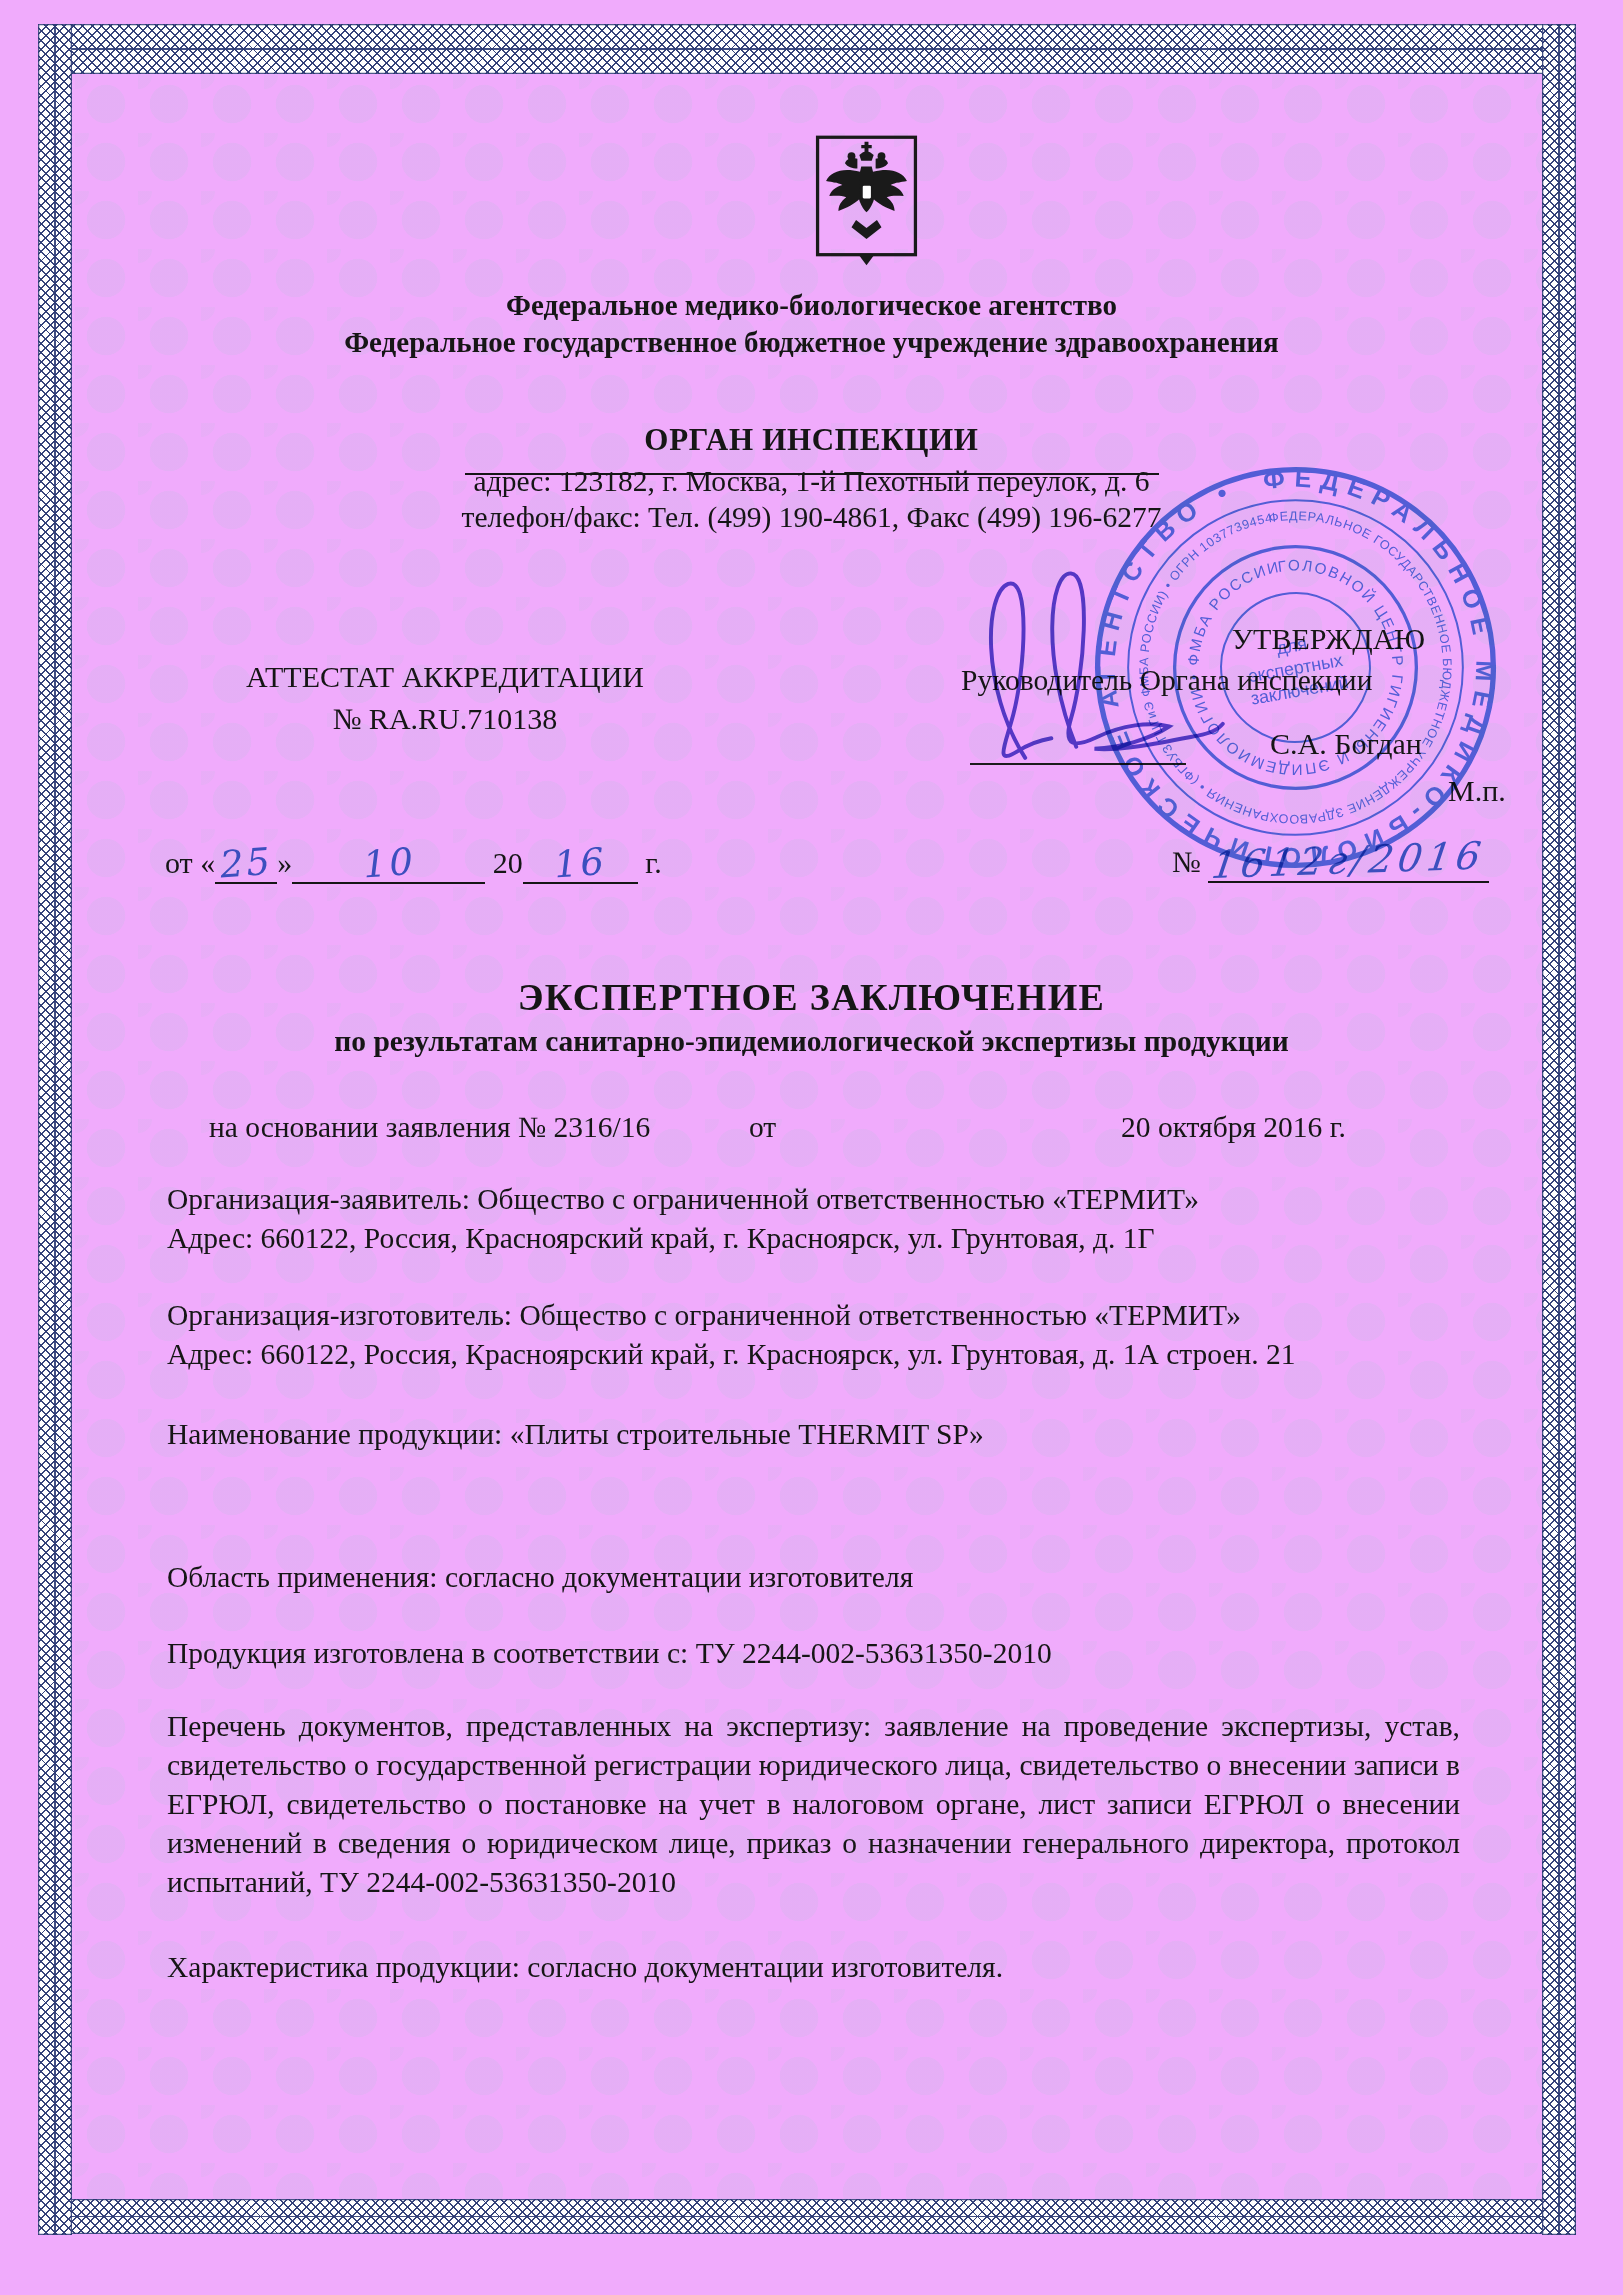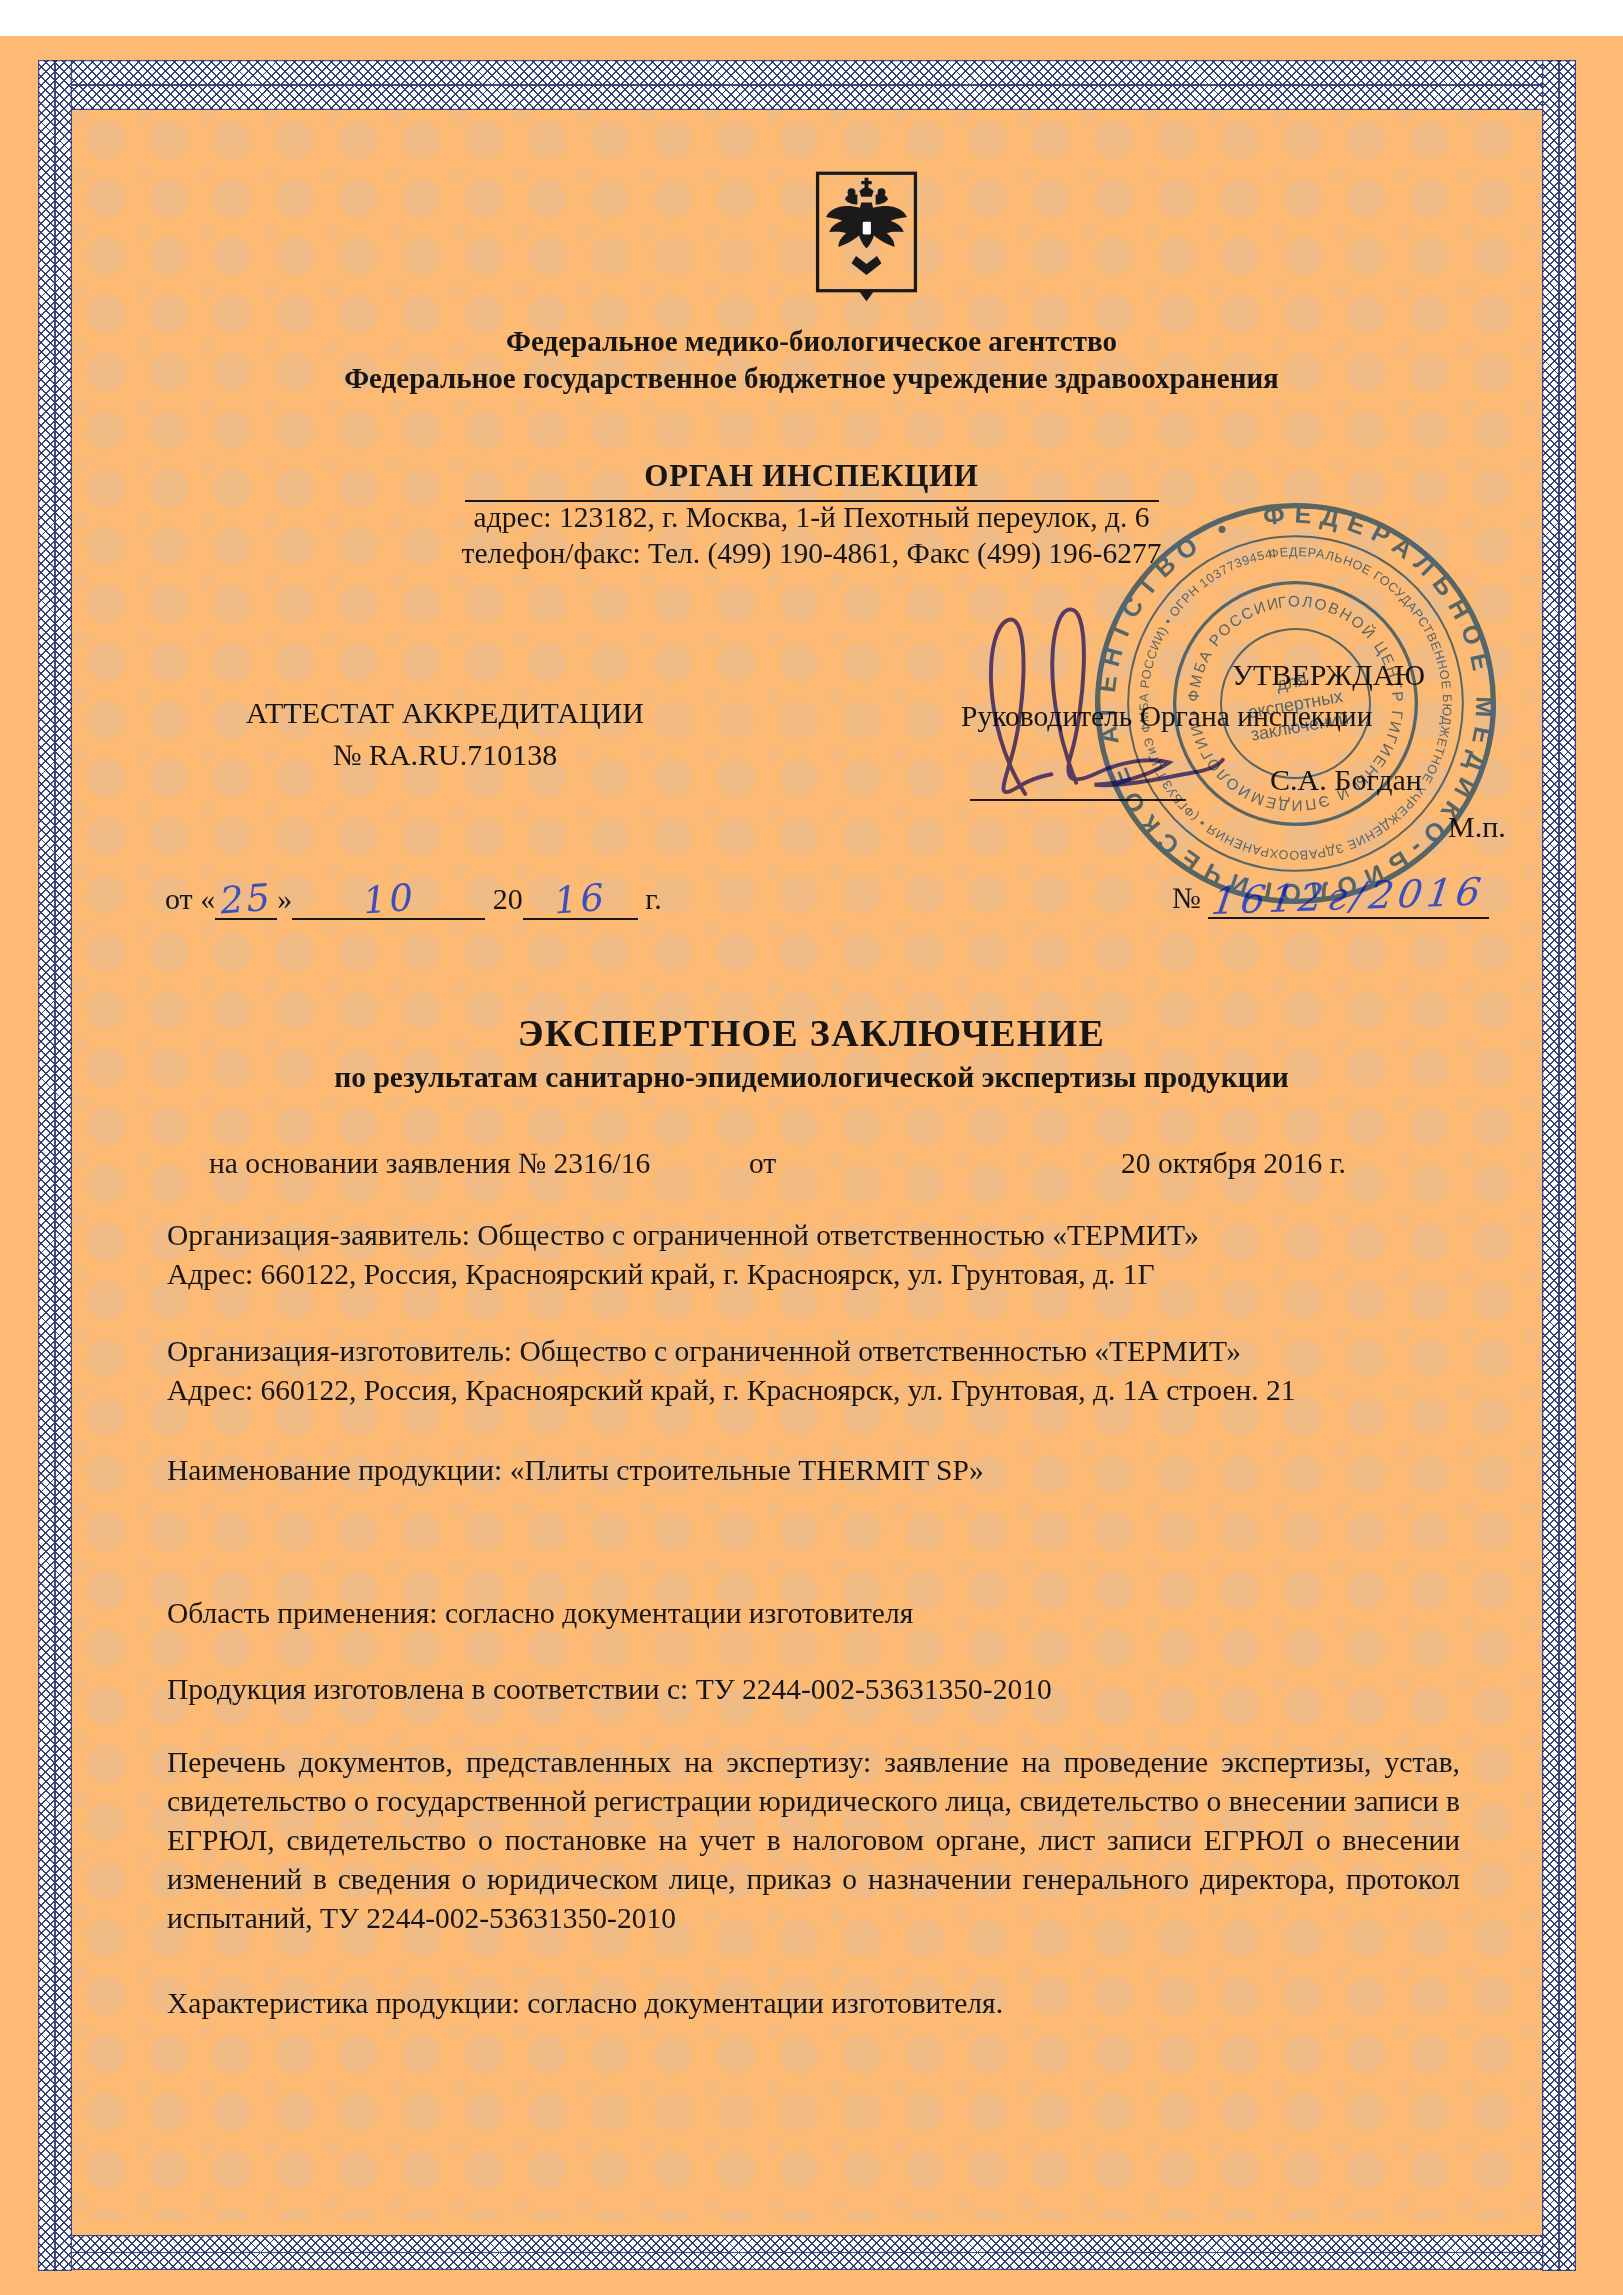--- a/index.html
+++ b/index.html
@@ -1,18 +1,18 @@
 <!DOCTYPE html>
 <html style="font-size:10.5px"><head>
 <meta charset="utf-8">
 <style>
   html,body{margin:0;padding:0;background:#ffffff;}
   body{width:1623px;height:2295px;position:relative;overflow:hidden;
        font-family:"Liberation Serif", serif;color:#161616;}
-  .page{position:absolute;inset:0;background:#fdba74;margin-top:36px;}
+  .page{position:absolute;inset:0;background:#f0abfc;}
   
   .watermark{position:absolute;inset:75px;pointer-events:none;
     background-image:
       radial-gradient(circle 19.6px at 31px 29px, rgba(176,190,218,0.16) 0 19px, transparent 19.6px),
       radial-gradient(circle 14.4px at 0px 0px, rgba(176,190,218,0.12) 0 13.7px, transparent 14.4px);
     background-size:63px 58px;}
   
   .gband{position:absolute;background-color:#fff;
     background-image:
       repeating-linear-gradient(45deg, rgba(44,58,116,0.95) 0 1.4px, transparent 1.4px 6.5px),
@@ -31,21 +31,21 @@
   .frame-left{left:38px;top:23.6px;width:34px;height:2211px;}
   .frame-right{left:1542px;top:23.6px;width:34px;height:2211px;}
 
   .abs{position:absolute;}
   .ctr{left:0;width:1623px;text-align:center;}
   .b{font-weight:normal;}
   .emblem{left:814px;top:134px;width:105px;height:137px;}
   .org{top:287px;font-size:29px;line-height:37px;font-weight:bold;}
   .inspection{top:422px;font-size:31px;}
   .inspection .ul{display:inline-block;width:694px;border-bottom:2.6px solid #161616;
-                  padding-bottom:6px;font-weight:bold;letter-spacing:0.7px;}
+                  padding-bottom:15px;font-weight:bold;letter-spacing:0.7px;}
   .addr{top:465px;font-size:29.5px;}
   .phone{top:501px;font-size:29.5px;}
   .accr{left:183px;top:656px;width:524px;text-align:center;font-size:30px;line-height:42px;}
   .approve{left:1204px;top:622px;width:249px;text-align:center;font-size:30px;}
   .approver{left:961px;top:664px;width:497px;font-size:29.5px;}
   .sig-line{left:970px;top:763px;width:216px;height:0;border-bottom:2px solid #1c1c1c;}
   .approver-name{left:1270px;top:727px;font-size:30px;}
   .seal-mark{left:1448px;top:774px;font-size:30px;}
   .date-row{left:165px;top:839px;font-size:30px;}
   .num-row{left:1172px;top:837px;font-size:30px;}

